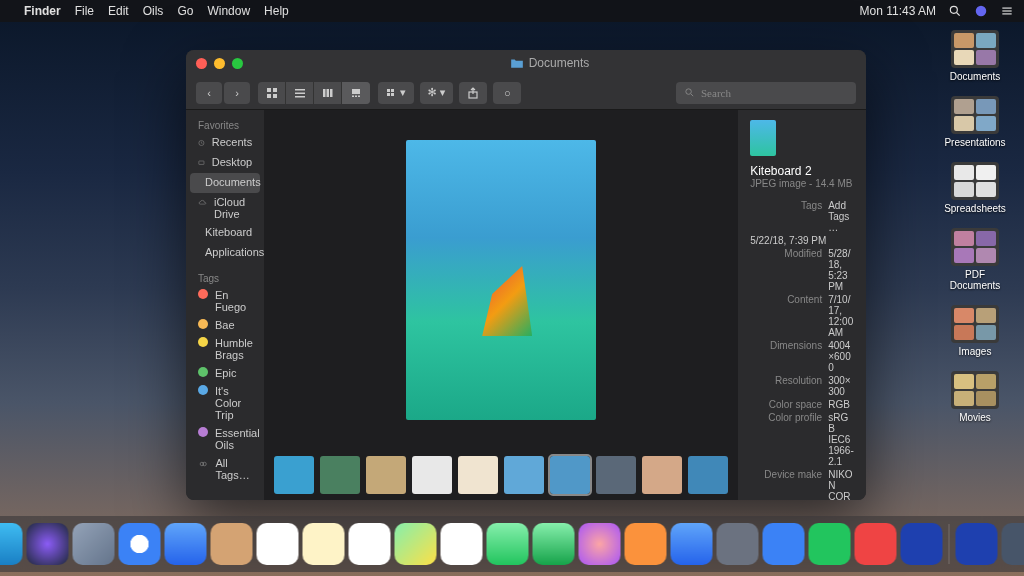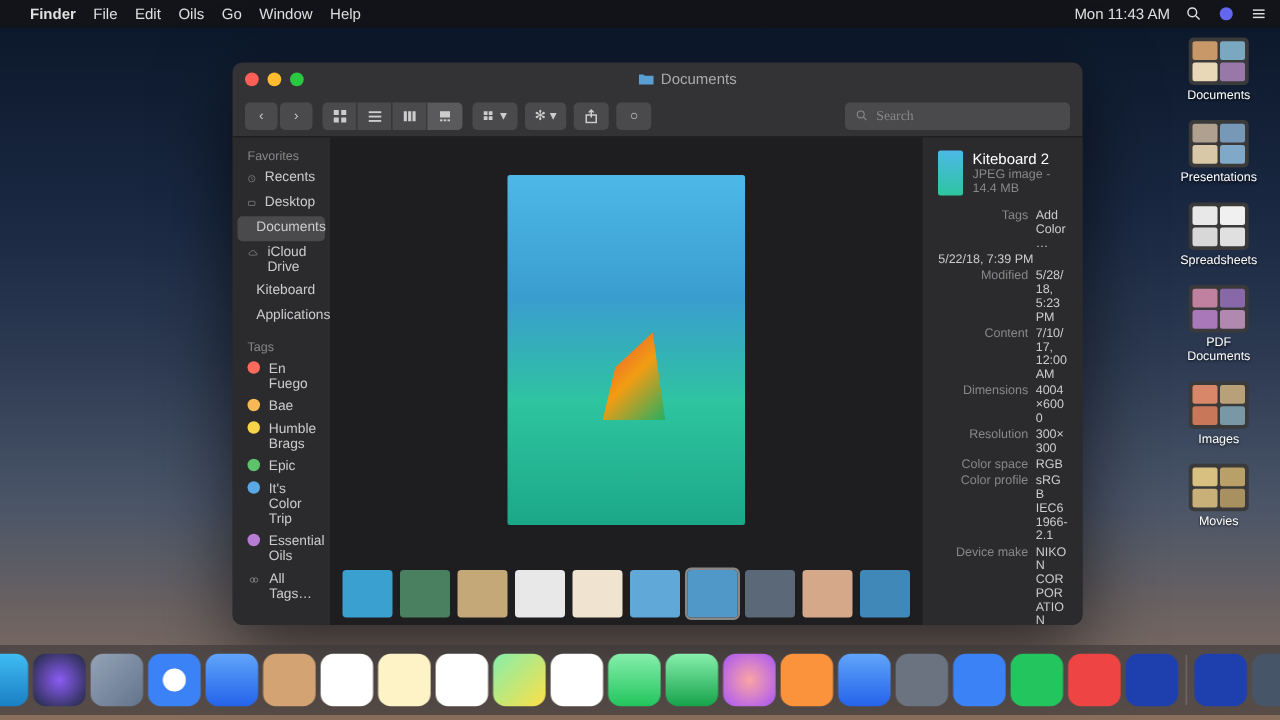--- a/index.html
+++ b/index.html
@@ -47,21 +47,21 @@
 .sb-item.active svg{fill:#ccc;}
 .tag-dot{width:10px;height:10px;border-radius:50%;flex-shrink:0;}
 .main-view{flex:1;background:#1e1e20;display:flex;flex-direction:column;}
 .preview-area{flex:1;display:flex;align-items:center;justify-content:center;padding:12px;}
 .preview-img{width:190px;height:280px;background:linear-gradient(180deg,#4db8e8 0%,#3a9dd0 35%,#2ec4a0 65%,#1ba888 100%);border-radius:2px;position:relative;overflow:hidden;}
 .preview-img::before{content:"";position:absolute;bottom:30%;left:40%;width:50px;height:70px;background:linear-gradient(135deg,#e74c3c,#f39c12,#27ae60);clip-path:polygon(0 100%,100% 100%,80% 0,20% 40%);}
 .thumb-strip{height:50px;display:flex;align-items:center;gap:6px;padding:0 10px;overflow-x:hidden;}
 .thumb{width:40px;height:38px;border-radius:3px;flex-shrink:0;cursor:default;}
 .thumb.sel{outline:2px solid #888;}
 .info-panel{width:190px;background:#2b2b2d;padding:10px 12px;display:flex;flex-direction:column;overflow-y:auto;font-size:10px;color:#ccc;}
-.info-header{display:flex;gap:8px;margin-bottom:10px;}
+.info-header{display:flex;gap:8px;margin-bottom:10px;flex-direction:column;}
 .info-thumb{width:26px;height:36px;background:linear-gradient(180deg,#4db8e8,#2ec4a0);border-radius:2px;}
 .info-title{font-weight:500;font-size:12px;color:#fff;}
 .info-sub{color:#888;font-size:10px;}
 .info-row{display:flex;padding:1px 0;gap:6px;}
 .info-label{color:#888;text-align:right;width:72px;flex-shrink:0;}
 .info-val{color:#ccc;flex:1;word-break:break-word;}
 .dock{position:absolute;bottom:4px;left:50%;transform:translateX(-50%);height:56px;background:rgba(50,50,52,.55);backdrop-filter:blur(20px);border-radius:14px;display:flex;align-items:center;padding:0 8px;gap:4px;}
 .dock-item{width:42px;height:42px;border-radius:10px;cursor:default;display:flex;align-items:center;justify-content:center;font-size:20px;}
 .dock-sep{width:1px;height:40px;background:rgba(255,255,255,.2);margin:0 2px;}
 </style>
@@ -327,21 +327,21 @@
       <div class="info-header">
         <div class="info-thumb"></div>
         <div>
           <div class="info-title">Kiteboard 2</div>
           <div class="info-sub">JPEG image - 14.4 MB</div>
         </div>
       </div>
       <div id="info-rows">
           <div class="info-row">
             <span class="info-label">Tags</span>
-            <span class="info-val">Add Color…</span>
+            <span class="info-val">Add Tags…</span>
           </div>
           <div class="info-row">
             <span class="info-val">5/22/18, 7:39 PM</span>
           </div>
           <div class="info-row">
             <span class="info-label">Modified</span>
             <span class="info-val">5/28/18, 5:23 PM</span>
           </div>
           <div class="info-row">
             <span class="info-label">Content</span>

